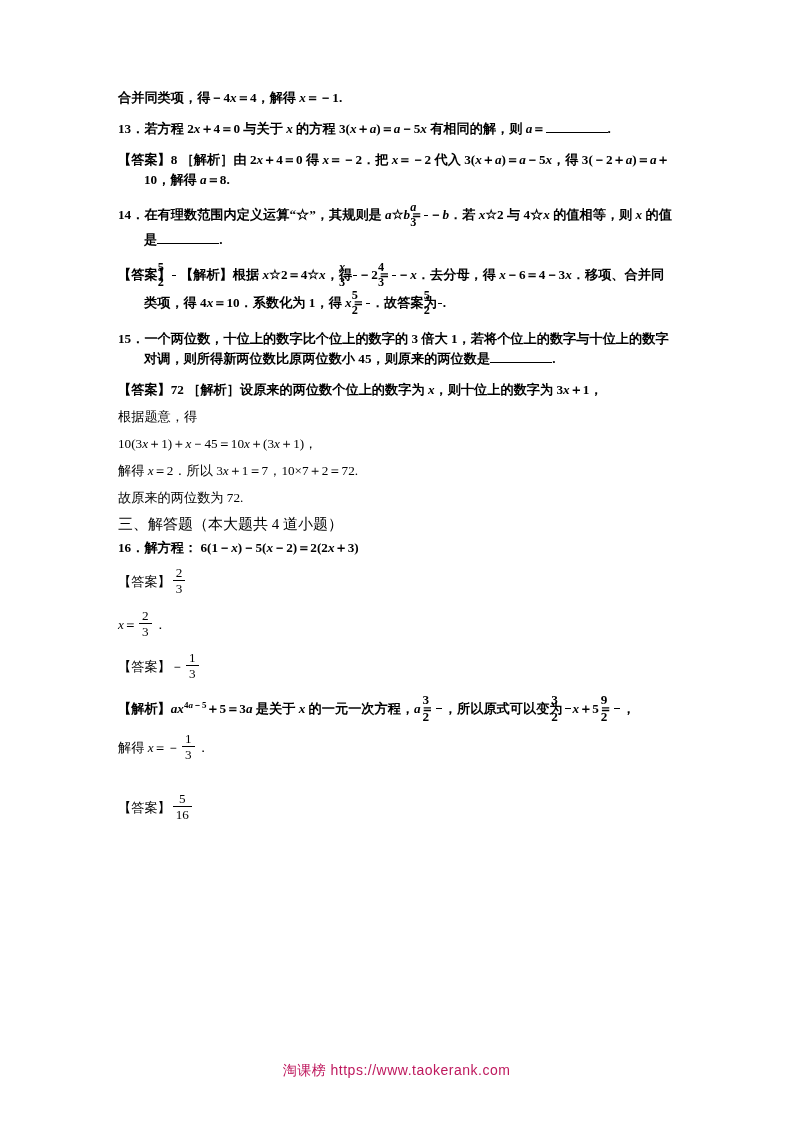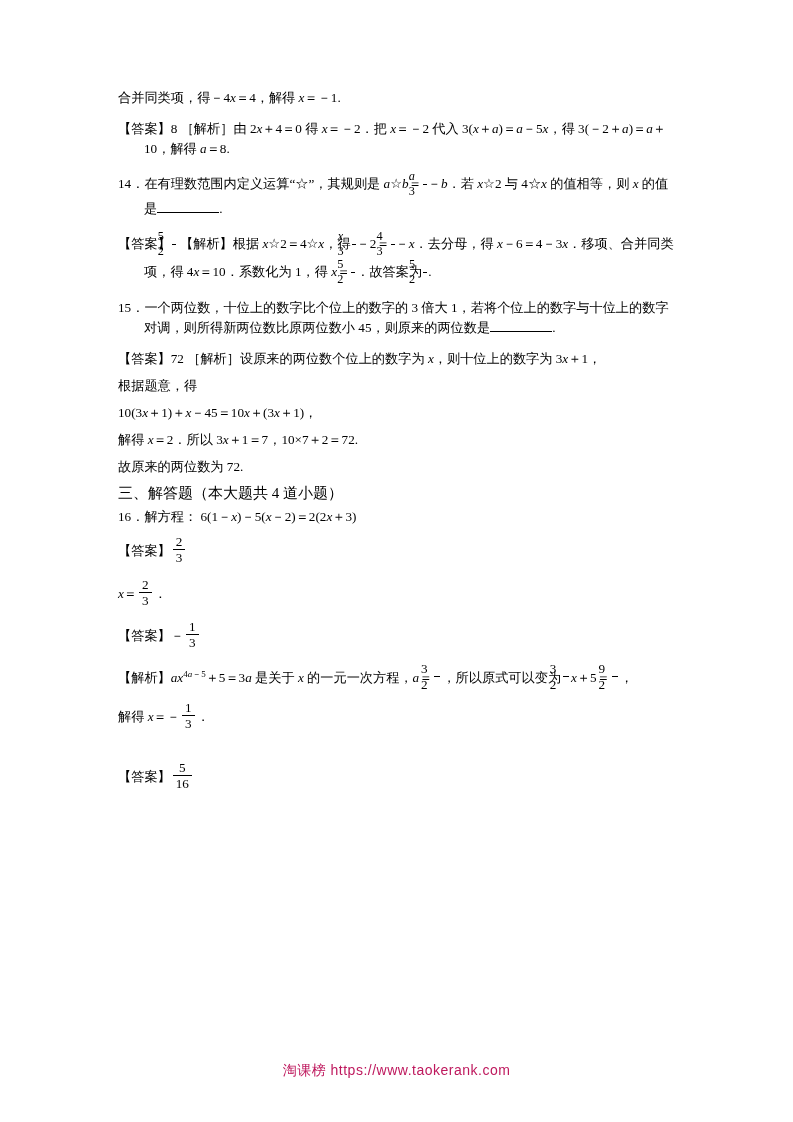--- a/index.html
+++ b/index.html
@@ -25,20 +25,21 @@
   .line {
     font-size: 13.2px;
     line-height: 1.52;
     margin: 0 0 11px 0;
     text-align: left;
   }
   .tight { margin-bottom: 7px; }
   .hang {
     padding-left: 26px;
     text-indent: -26px;
+    font-weight: bold;
   }
   
   .frac {
     display: inline-block;
     vertical-align: -0.52em;
     text-align: center;
     font-size: 0.93em;
     line-height: 1.12;
     margin: 0 1px;
   }
@@ -86,20 +87,21 @@
   }
   .spacer18 { height: 18px; }
 </style>
 </head>
 <body>
 
 <div class="page">
 
   <p class="line hang">合并同类项，得－4<i>x</i>＝4，解得 <i>x</i>＝－1.</p>
 
+  <p class="line hang">13．若方程 2<i>x</i>＋4＝0 与关于 <i>x</i> 的方程 3(<i>x</i>＋<i>a</i>)＝<i>a</i>－5<i>x</i> 有相同的解，则 <i>a</i>＝<span class="ul"></span>.</p>
 
   <p class="line hang">【答案】8 ［解析］由 2<i>x</i>＋4＝0 得 <i>x</i>＝－2．把 <i>x</i>＝－2 代入 3(<i>x</i>＋<i>a</i>)＝<i>a</i>－5<i>x</i>，得 3(－2＋<i>a</i>)＝<i>a</i>＋10，解得 <i>a</i>＝8.</p>
 
   <p class="line hang">14．在有理数范围内定义运算“☆”，其规则是 <i>a</i>☆<i>b</i>＝<span class="frac"><span class="n"><i>a</i></span><span class="d">3</span></span>－<i>b</i>．若 <i>x</i>☆2 与 4☆<i>x</i> 的值相等，则 <i>x</i> 的值是<span class="ul"></span>.</p>
 
   <p class="line hang">【答案】<span class="frac"><span class="n">5</span><span class="d">2</span></span> 【解析】根据 <i>x</i>☆2＝4☆<i>x</i>，得<span class="frac"><span class="n"><i>x</i></span><span class="d">3</span></span>－2＝<span class="frac"><span class="n">4</span><span class="d">3</span></span>－<i>x</i>．去分母，得 <i>x</i>－6＝4－3<i>x</i>．移项、合并同类项，得 4<i>x</i>＝10．系数化为 1，得 <i>x</i>＝<span class="frac"><span class="n">5</span><span class="d">2</span></span>．故答案为<span class="frac"><span class="n">5</span><span class="d">2</span></span>.</p>
 
   <p class="line hang">15．一个两位数，十位上的数字比个位上的数字的 3 倍大 1，若将个位上的数字与十位上的数字对调，则所得新两位数比原两位数小 45，则原来的两位数是<span class="ul"></span>.</p>
 
   <p class="line tight hang">【答案】72 ［解析］设原来的两位数个位上的数字为 <i>x</i>，则十位上的数字为 3<i>x</i>＋1，</p>

